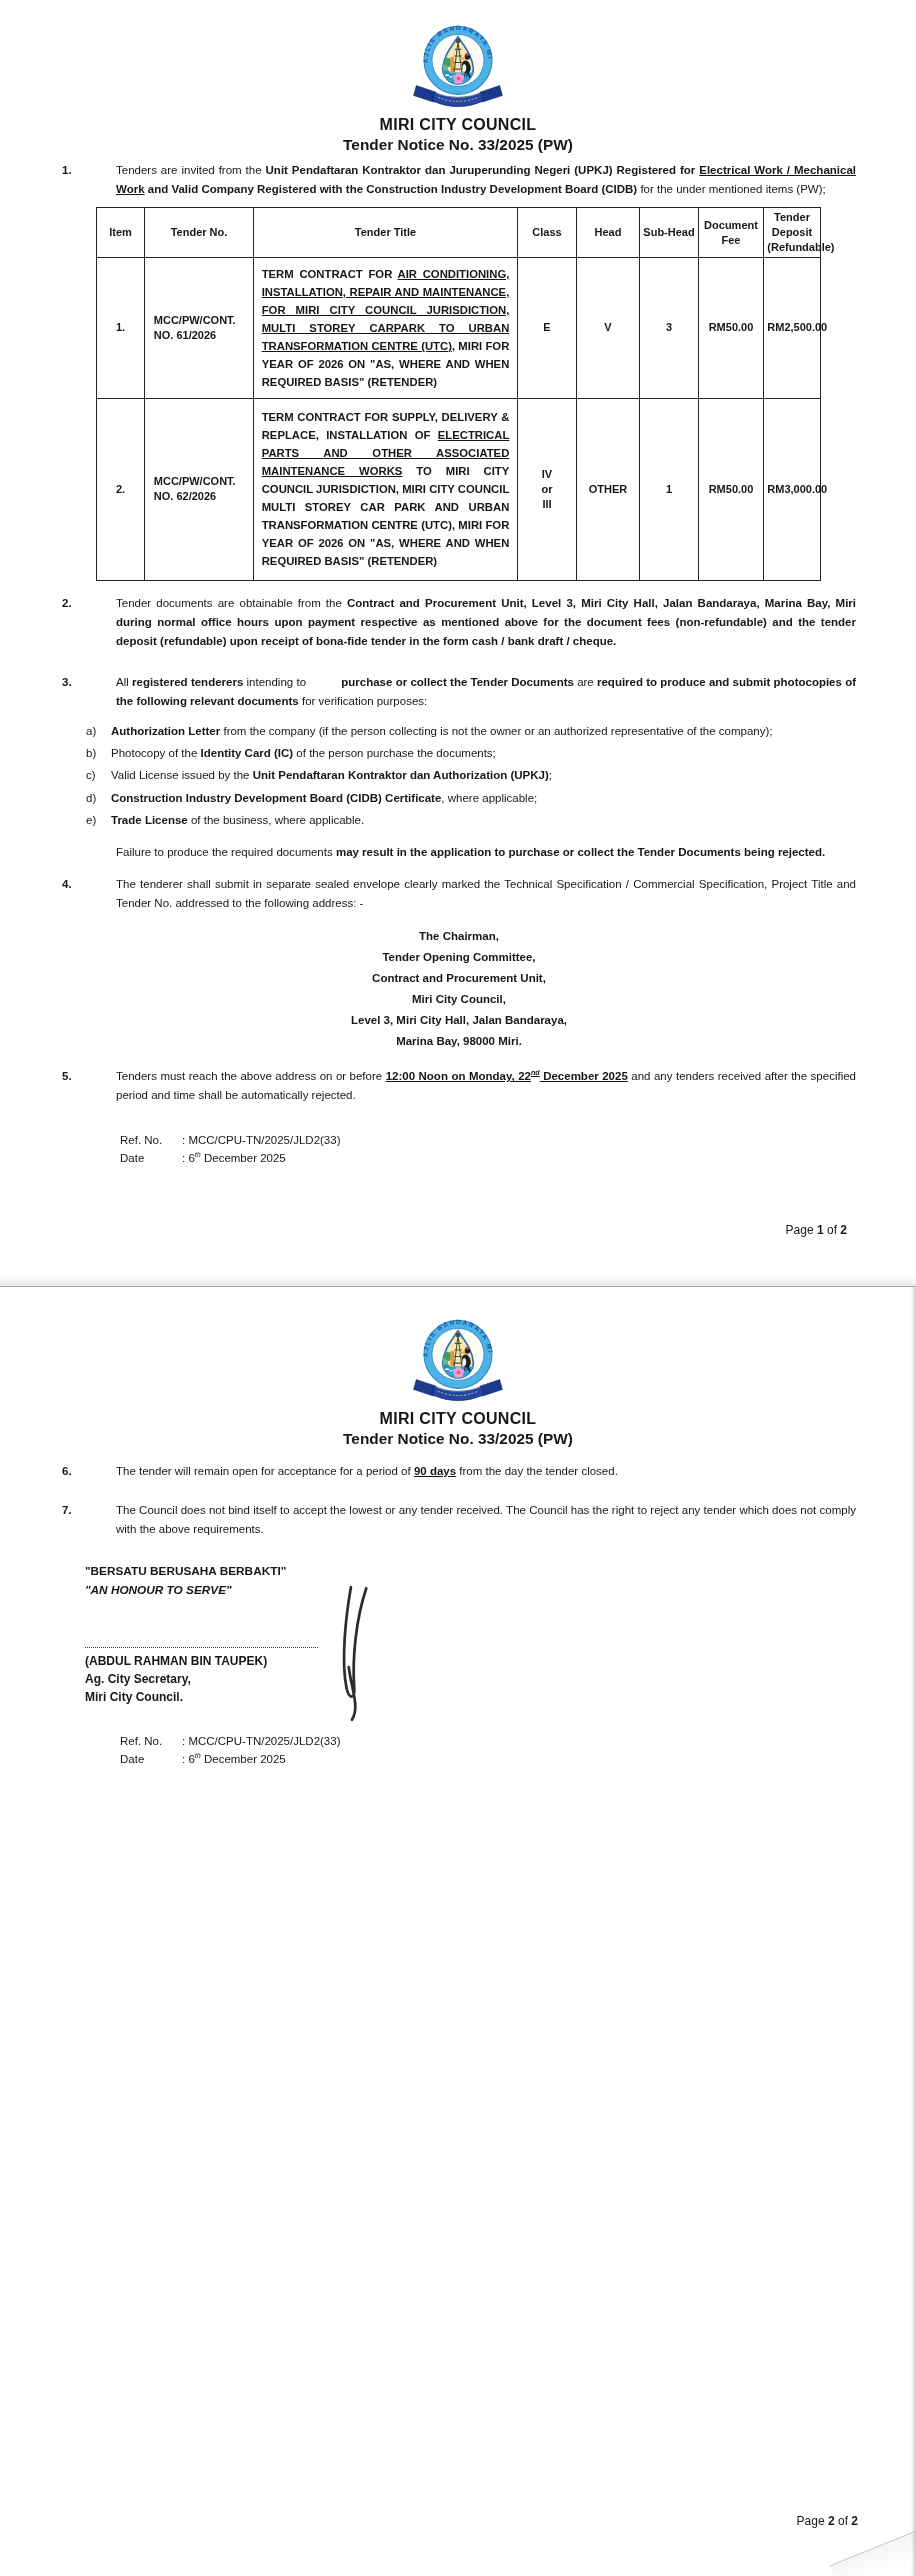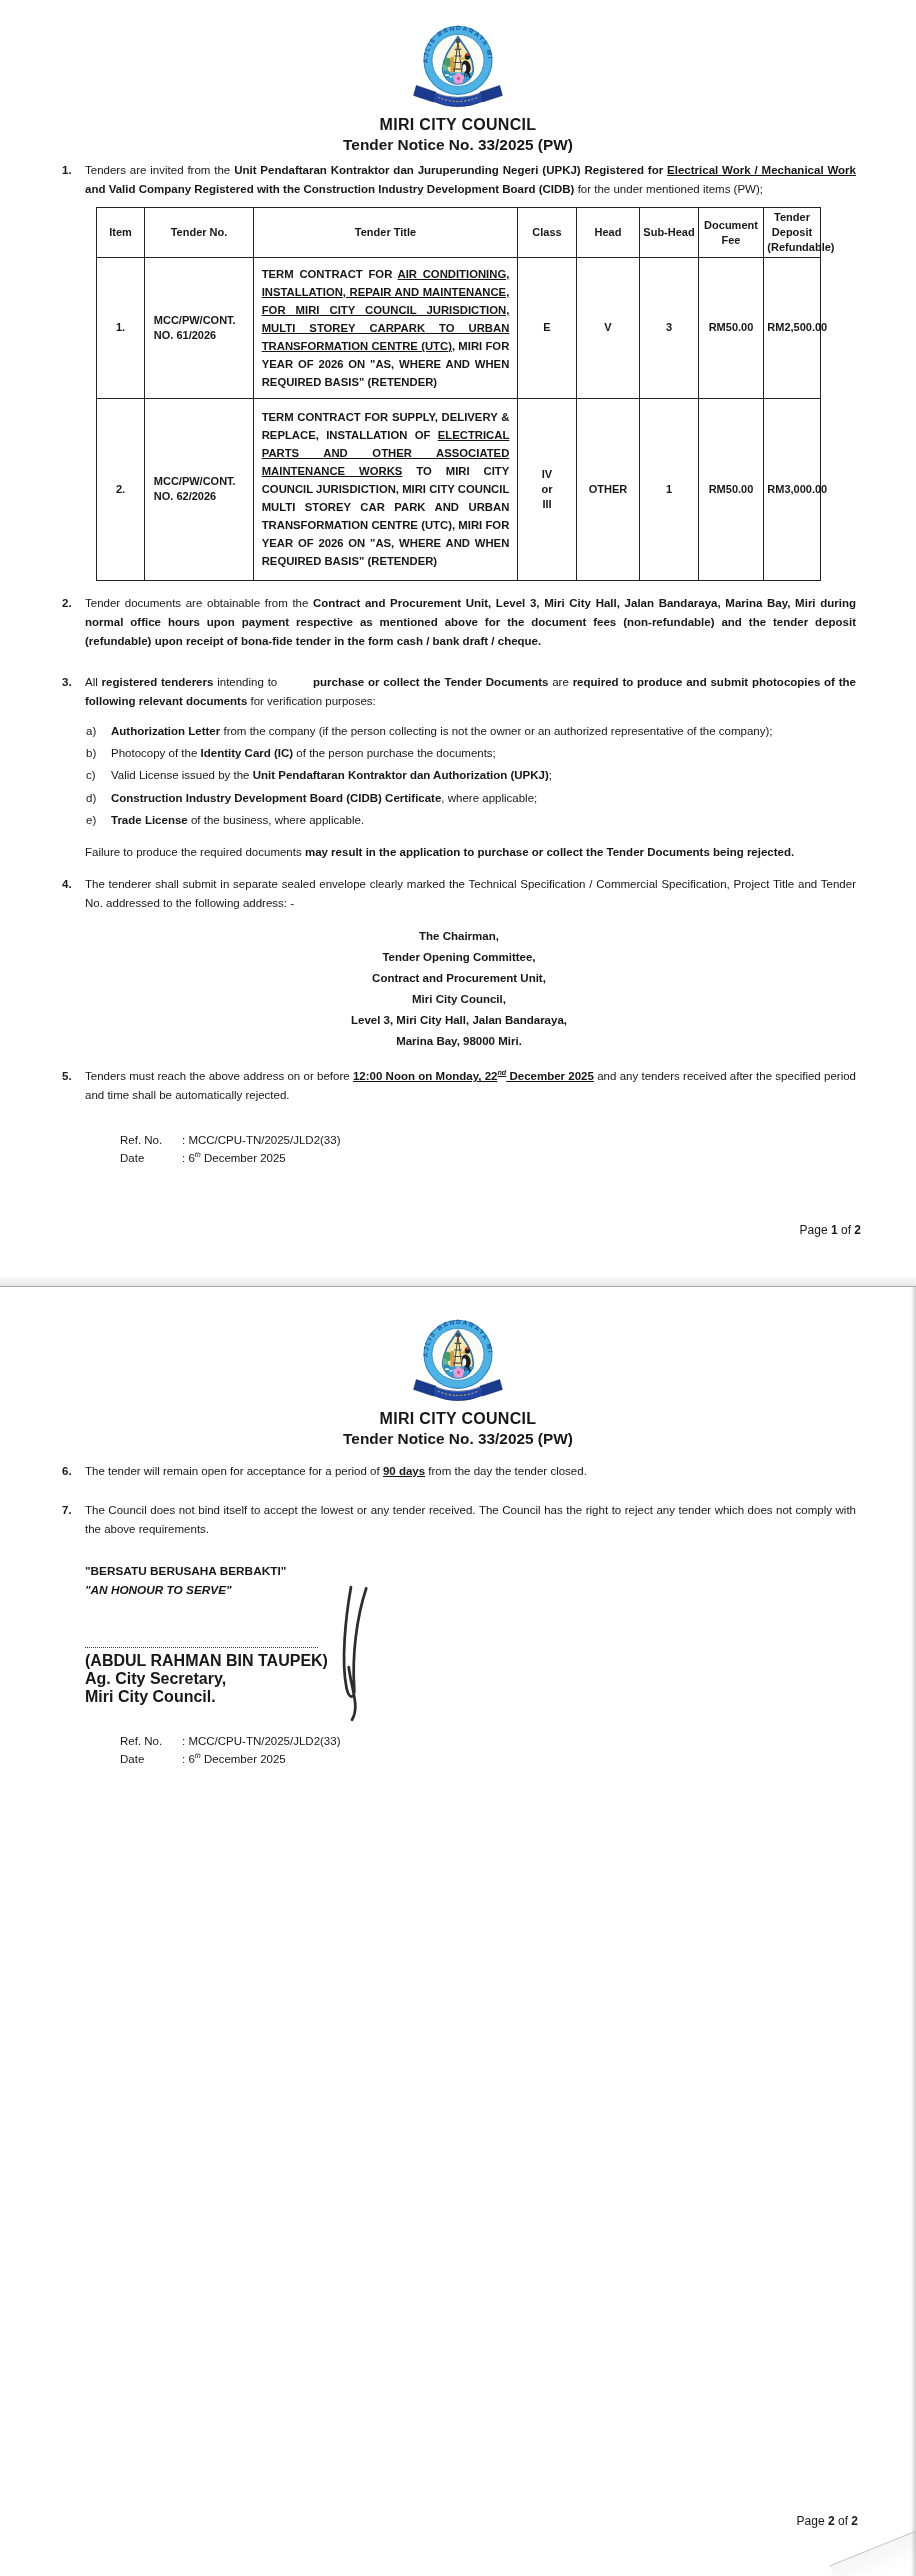--- a/index.html
+++ b/index.html
@@ -20,21 +20,21 @@
     background:linear-gradient(to right,rgba(0,0,0,0),rgba(0,0,0,.20));pointer-events:none;}
   .center-head{text-align:center;}
   #page-1 .center-head{padding-top:22px;}
   #page-2 .center-head{padding-top:29px;}
   .page-title{font-size:16px;font-weight:bold;margin:1.1px 0 0 0;letter-spacing:0.3px;}
   .notice-title{font-size:15.4px;font-weight:bold;margin:1.6px 0 0 0;}
   .content{padding:0 60px 0 62px;font-size:11.5px;line-height:19px;}
   .num-item{display:flex;}
   .mt-item1{margin-top:7.1px;}
   .num{width:23px;flex:none;font-weight:bold;}
-  .itext{flex:1;}
+  .itext{flex:1;margin-left:31px;}
   .just{text-align:justify;}
   table.tenders{border-collapse:collapse;table-layout:fixed;width:724px;margin:8.2px 0 0 34px;
     font-size:11px;line-height:15px;}
   table.tenders th,table.tenders td{border:1.1px solid #232323;font-weight:bold;vertical-align:middle;}
   table.tenders thead th{height:45px;text-align:center;padding:2.2px 3.3px;border-bottom:1.6px solid #232323;}
   td.c{text-align:center;padding:3.3px;}
   td.cell-title{padding:6.6px 7.7px;text-align:justify;line-height:18px;font-size:11.3px;}
   td.cell-no{padding:5.5px 4.4px 5.5px 8.8px;text-align:left;}
   tr.row-1 td{height:125px;border-bottom:1.6px solid #232323;}
   tr.row-2 td{height:168px;}
@@ -44,30 +44,30 @@
   .sub-item{display:flex;margin:0 0 3.3px 24px;}
   .sub-n{width:25px;flex:none;}
   .sub-text{flex:1;}
   .cont-para{display:flex;margin-top:13px;}
   .mt-item4{margin-top:13px;}
   .address{margin-top:13px;text-align:center;font-weight:bold;line-height:21px;}
   .mt-item5{margin-top:15.4px;}
   .ref-block{margin:26px 0 0 23px;line-height:18px;}
   .ref-row{display:flex;padding-left:35px;}
   .ref-label{width:62px;flex:none;}
-  .page-label{position:absolute;right:55px;font-size:12px;}
+  .page-label{position:absolute;right:69px;font-size:12px;}
   #page-1 .page-label{top:1223px;}
   #page-2 .page-label{top:1227px;right:58px;}
   .mt-item6{margin-top:14.3px;}
   .mt-item7{margin-top:20px;}
   .motto{margin:23px 0 0 23px;font-weight:bold;line-height:18.7px;font-size:11.8px;}
   .motto .m2{font-style:italic;}
   .sig-block{position:relative;margin:42px 0 0 23px;line-height:18px;}
   .dotted-line{width:233px;height:5.5px;border-bottom:1.6px dotted #3c3c3c;margin-bottom:4.4px;}
-  .sig-name,.sig-title,.sig-org{font-weight:bold;font-size:16px;}
+  .sig-name,.sig-title,.sig-org{font-weight:bold;font-size:12px;}
   .sig-stroke{position:absolute;left:234px;top:-56px;pointer-events:none;}
   .fold-mark{position:absolute;bottom:3.3px;right:-18.7px;width:104px;height:27.5px;
     border-top:1.1px solid #c8c8c8;transform:rotate(-22deg);background:linear-gradient(to bottom,rgba(0,0,0,.04),rgba(0,0,0,0));}
   sup{font-size:62%;line-height:0;font-style:italic;}
   .logo{display:inline-block;}
 </style>
 </head>
 <body>
 
 <div class="doc">

